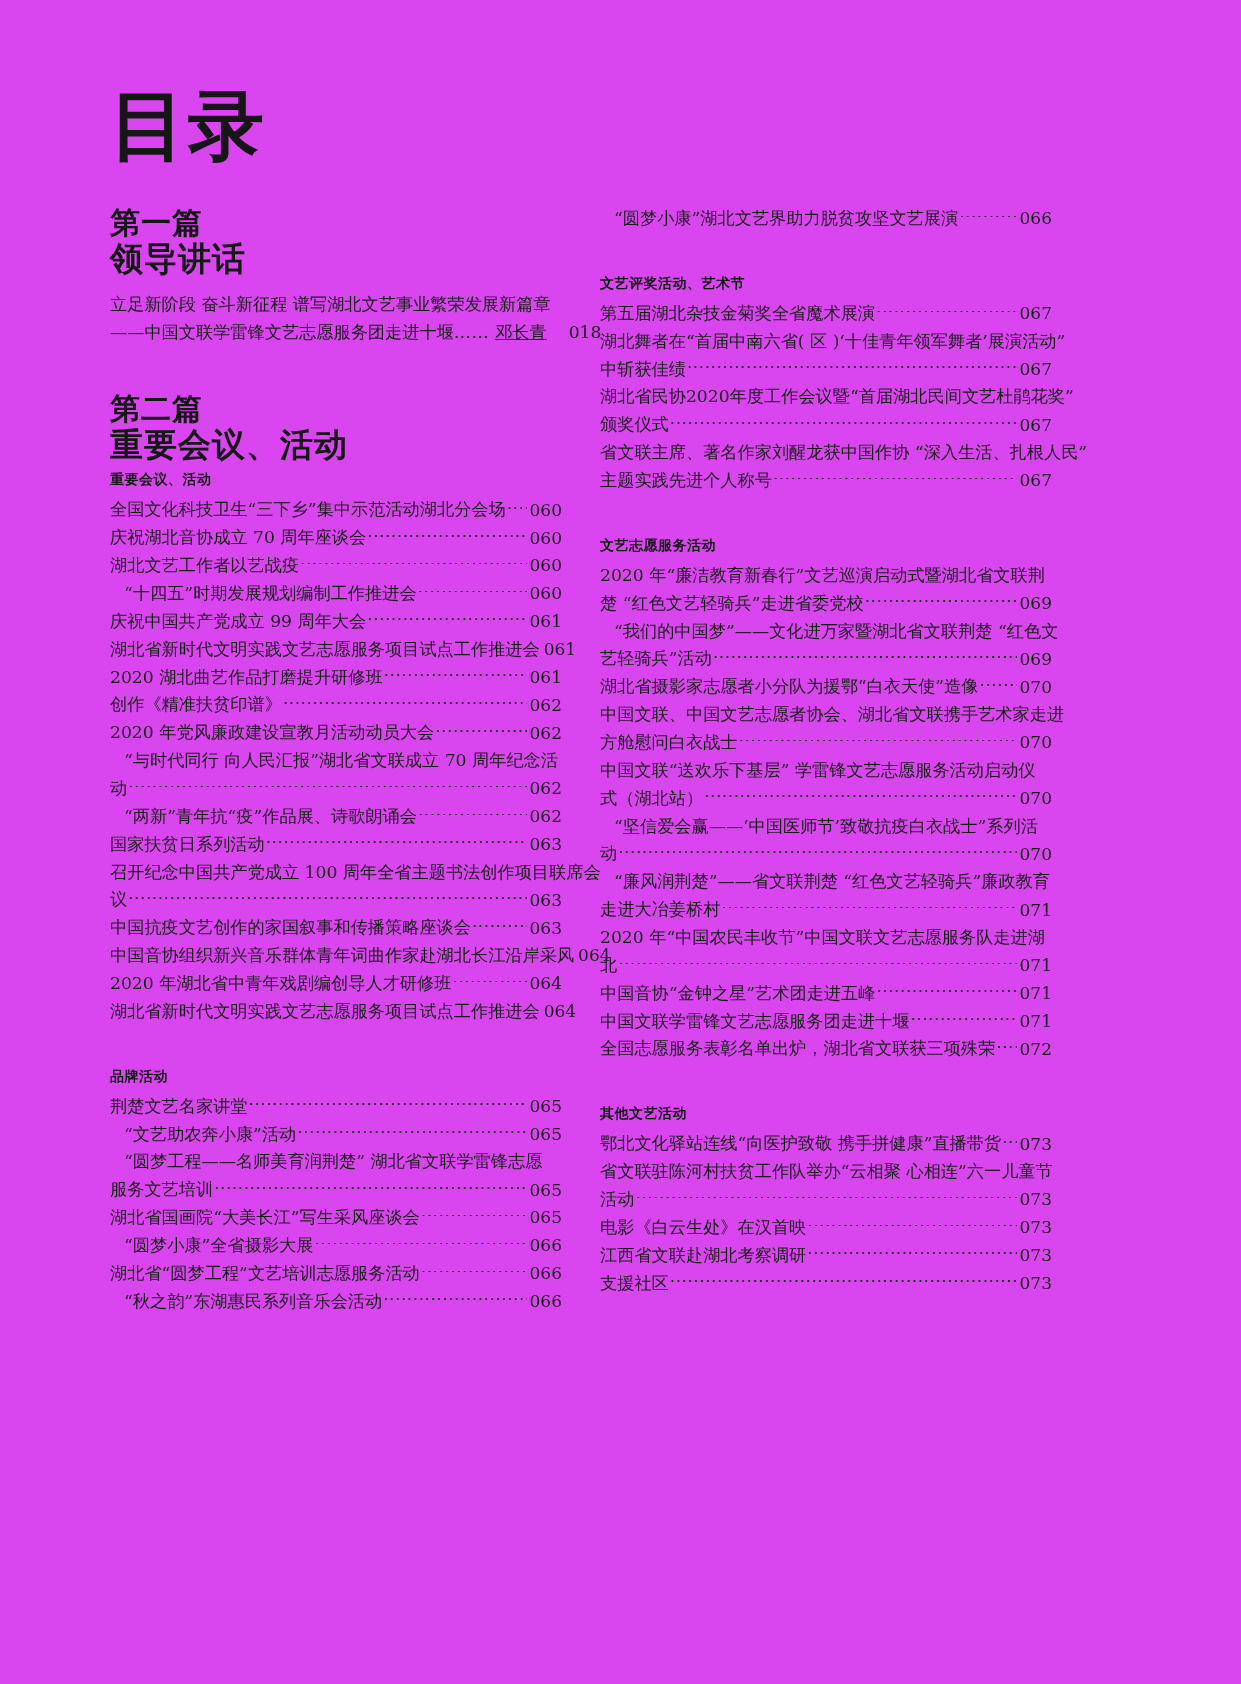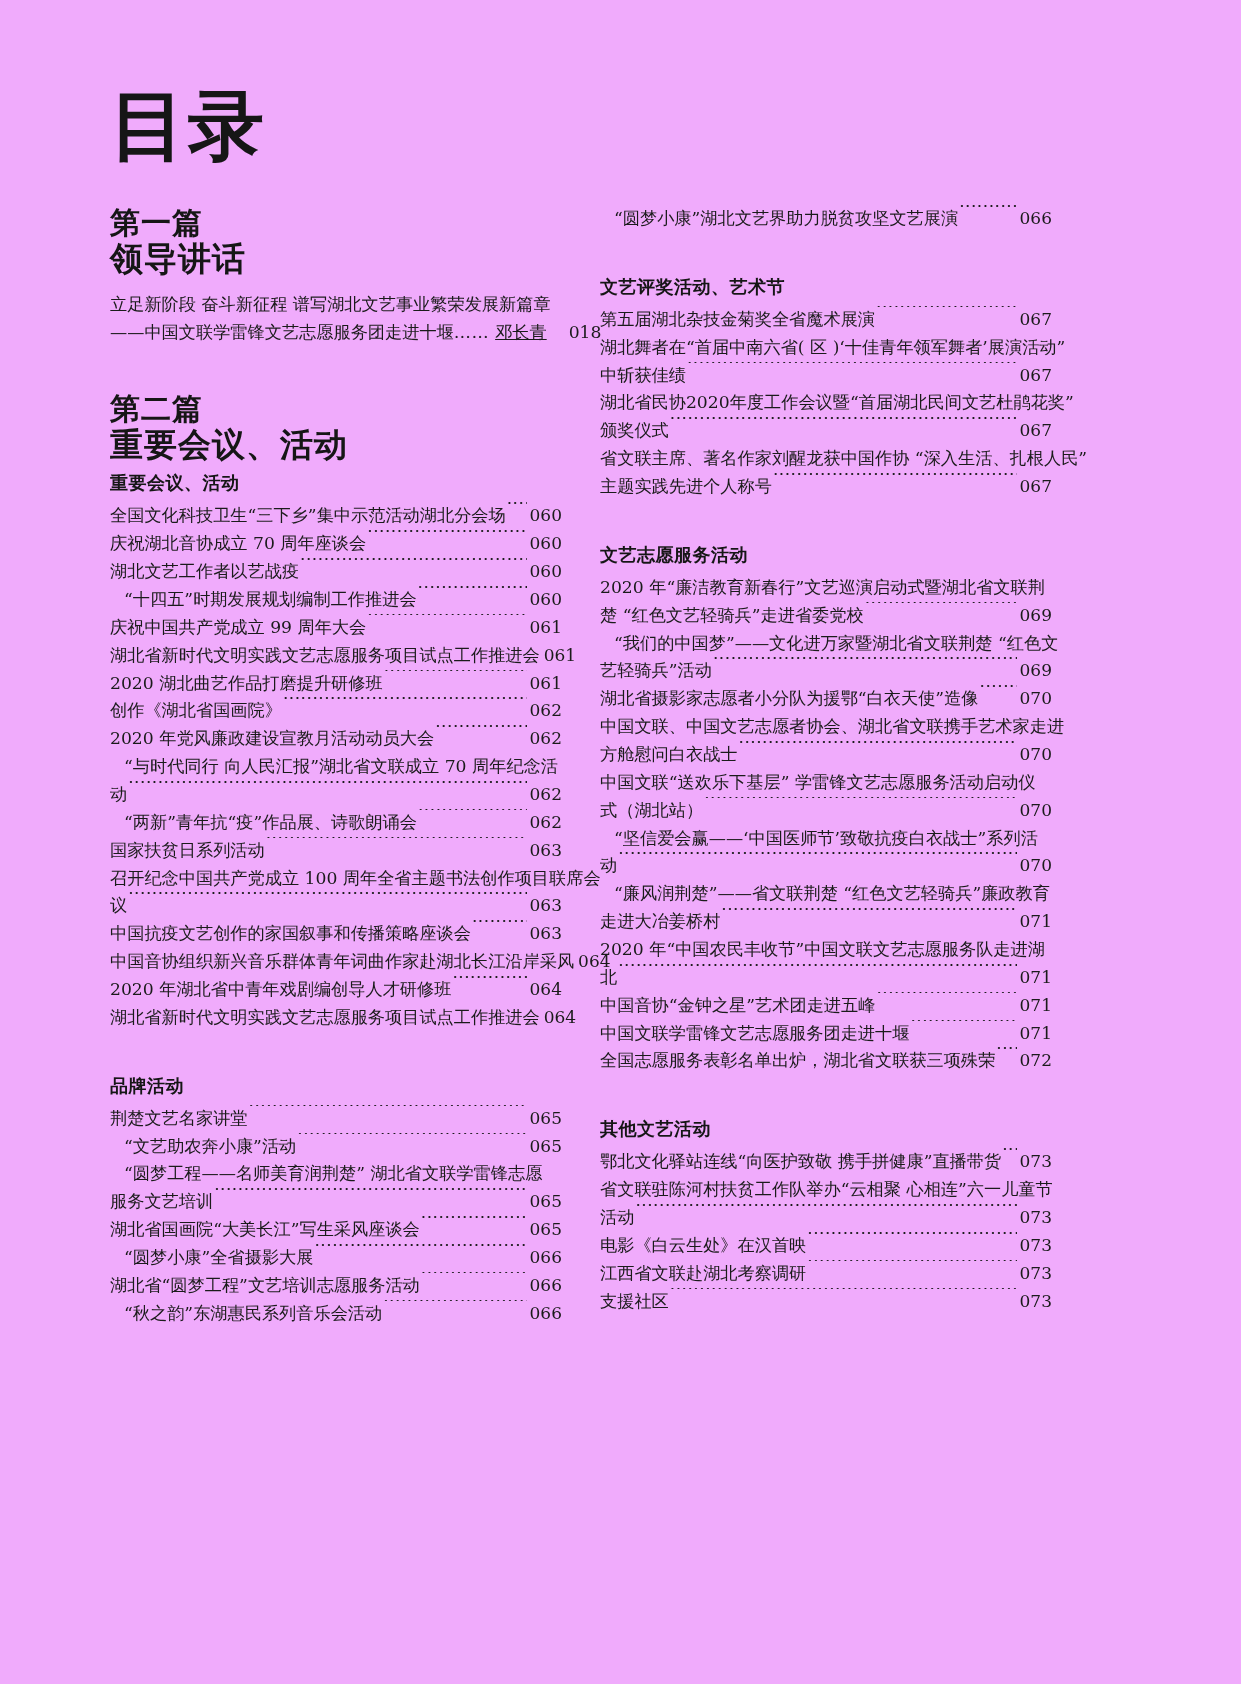--- a/index.html
+++ b/index.html
@@ -4,21 +4,21 @@
 <style>
   html, body {
     margin: 0;
     padding: 0;
     background: #ffffff;
   }
   .page {
     position: relative;
     width: 1241px;
     height: 1684px;
-    background: #f0abfc;
+    background: #d946ef;
     font-family: "DejaVu Serif", "Liberation Serif", serif;
     color: #1b1b1b;
     overflow: hidden;
   }
 
   
   .doc-title {
     position: absolute;
     left: 110px;
     top: 88px;
@@ -49,31 +49,31 @@
     line-height: 1.18;
     letter-spacing: 1px;
   }
   .part-num  { font-size: 30px; }
   .part-name { font-size: 33px; }
 
   
   .group-head {
     font-family: "DejaVu Sans", "Liberation Sans", sans-serif;
     font-weight: 700;
-    font-size: 18px;
+    font-size: 14px;
     letter-spacing: 0.5px;
     color: #161616;
     margin: 14px 0 7px 0;
   }
   .group-head.tight { margin-top: 4px; }
 
   
   .entry {
     display: flex;
-    align-items: flex-start;
+    align-items: flex-end;
     font-size: 17.2px;
     line-height: 1.62;
     white-space: nowrap;
     color: #1b1b1b;
   }
   .entry .etext {
     flex: 0 0 auto;
   }
   .entry .leader {
     flex: 1 1 auto;
@@ -177,21 +177,21 @@
           <span class="etext">湖北省新时代文明实践文艺志愿服务项目试点工作推进会</span>
           <span class="leader"></span>
           <span class="pg">061</span>
         </div>
         <div class="entry">
           <span class="etext">2020 湖北曲艺作品打磨提升研修班</span>
           <span class="leader"></span>
           <span class="pg">061</span>
         </div>
         <div class="entry">
-          <span class="etext">创作《湖北省国画院》</span>
+          <span class="etext">创作《精准扶贫印谱》</span>
           <span class="leader"></span>
           <span class="pg">062</span>
         </div>
         <div class="entry">
           <span class="etext">2020 年党风廉政建设宣教月活动动员大会</span>
           <span class="leader"></span>
           <span class="pg">062</span>
         </div>
         <div class="entry indent nolead">
           <span class="etext">“与时代同行  向人民汇报”湖北省文联成立 70 周年纪念活</span>

